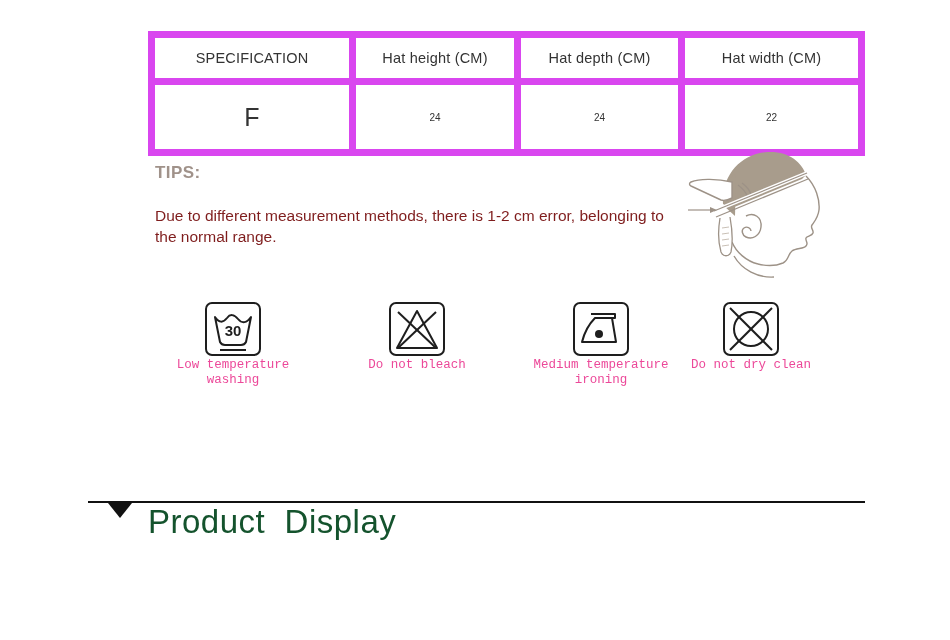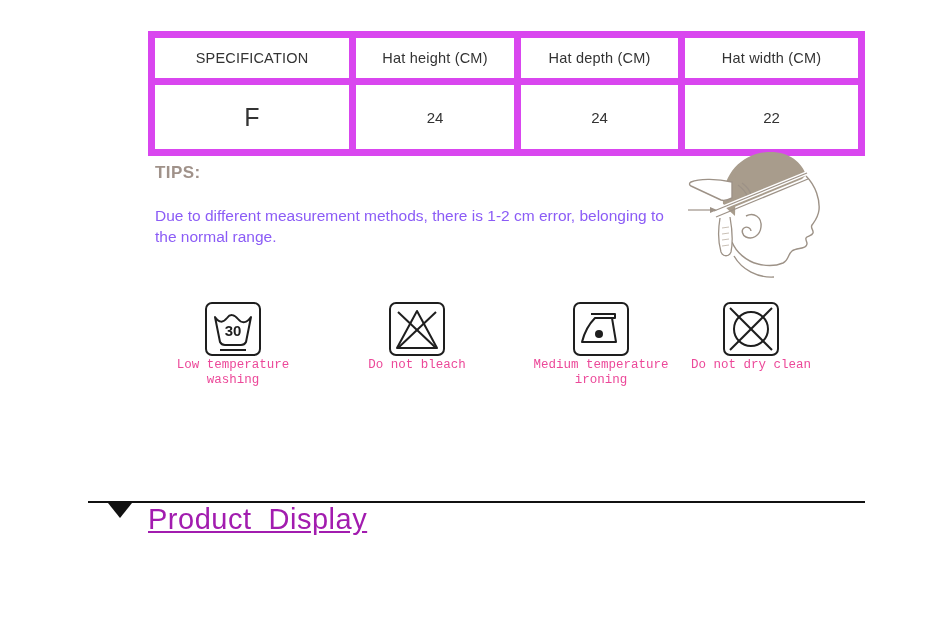--- a/index.html
+++ b/index.html
@@ -33,21 +33,21 @@
     font-family: "Liberation Sans", sans-serif;
   }
   .size-table tr.head-row td {
     height: 38px;
     font-size: 14.5px;
     font-weight: 400;
     letter-spacing: .2px;
   }
   .size-table tr.body-row td {
     height: 62px;
-    font-size: 15px;
+    font-size: 10px;
   }
   .size-table tr.body-row td.spec-value {
     font-size: 25px;
     font-weight: 400;
   }
   .col-spec  { width: 192px; }
   .col-h     { width: 156px; }
   .col-d     { width: 155px; }
   .col-w     { width: 171px; }
 
@@ -61,21 +61,21 @@
   .tips-title {
     font-size: 17px;
     color: #a0928a;
     letter-spacing: .4px;
     margin: 0 0 22px 0;
     font-weight: 700;
   }
   .tips-body {
     font-size: 15.5px;
     line-height: 21px;
-    color: #8b5cf6;
+    color: #7f1d1d;
     margin: 0;
     font-weight: 400;
   }
 
   
   .head-illustration {
     position: absolute;
     left: 688px;
     top: 138px;
     width: 144px;
@@ -129,27 +129,26 @@
     width: 0;
     height: 0;
     border-left: 12px solid transparent;
     border-right: 12px solid transparent;
     border-top: 15px solid #111111;
   }
   .section-title {
     position: absolute;
     left: 148px;
     top: 503px;
-    font-size: 29px;
+    font-size: 33px;
     font-weight: 400;
     letter-spacing: .5px;
-    color: #a21caf;
+    color: #14532d;
     font-family: "Liberation Sans", sans-serif;
     white-space: pre;
-    text-decoration: underline;
   }
 </style>
 </head>
 <body>
 
 <table class="size-table">
   <tbody>
     <tr class="head-row">
       <td class="col-spec">SPECIFICATION</td>
       <td class="col-h">Hat height (CM)</td>

